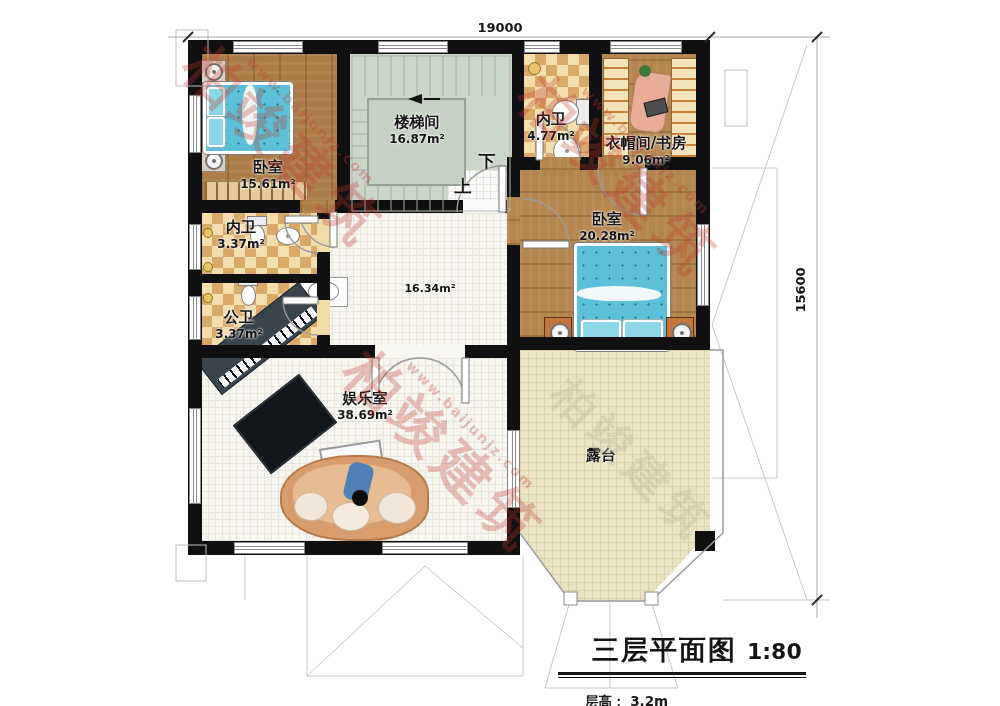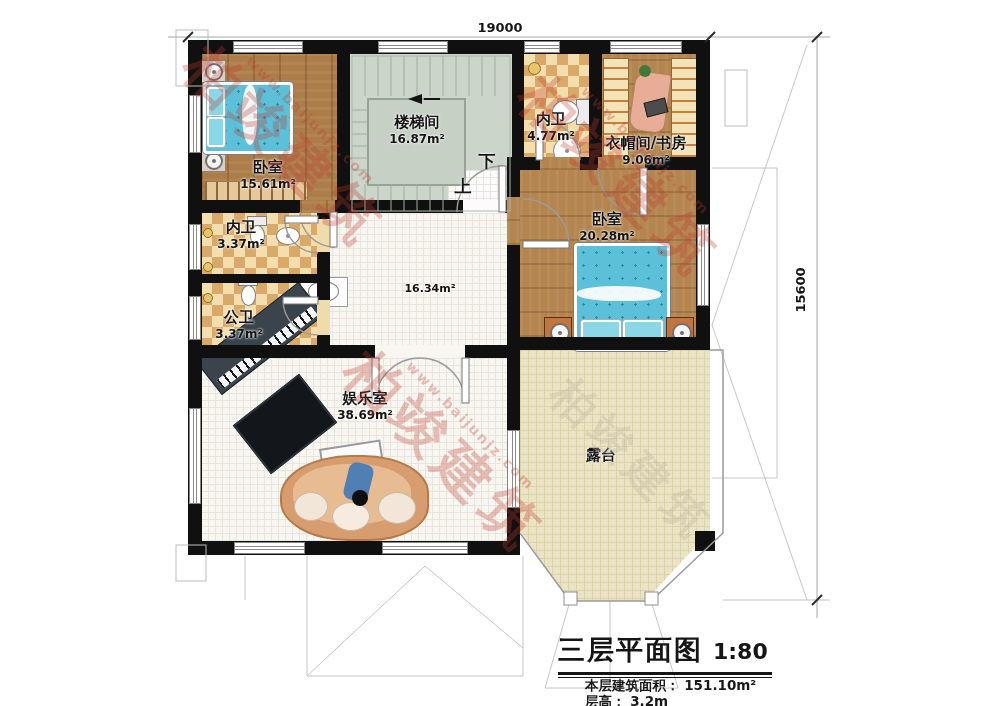--- a/index.html
+++ b/index.html
@@ -57,21 +57,21 @@
        color:#141414;line-height:1.18;white-space:nowrap;
        text-shadow:0 0 3px rgba(255,255,255,.95),0 0 2px rgba(255,255,255,.95);}
   .rname{font-size:15px;display:block;}
   .rarea{font-size:12px;display:block;}
   .dirlbl{font-size:17px;}
   .dim{position:absolute;z-index:8;font-size:13px;font-weight:bold;transform:translate(-50%,-50%);}
   .dim.vert{transform:translate(-50%,-50%) rotate(-90deg);}
   
   .titlebar{position:absolute;left:558px;top:632px;z-index:8;border-bottom:3px solid #161616;padding:0 4px 4px 0;}
   .titlebar::after{content:"";position:absolute;left:0;right:0;bottom:-6px;height:1px;background:#161616;}
-  .tb-main{font-size:27px;font-weight:bold;letter-spacing:2px;}
+  .tb-main{font-size:27px;font-weight:bold;letter-spacing:2px;margin-left:34px;}
   .tb-scale{font-size:22px;font-weight:bold;margin-left:10px;}
   .tb-info{position:absolute;z-index:8;font-size:13.5px;font-weight:bold;color:#1a1a1a;white-space:nowrap;}
   
   .wm{position:absolute;z-index:9;transform:rotate(45deg);transform-origin:left top;
       color:rgba(192,57,43,.30);text-align:center;pointer-events:none;line-height:1.05;}
   .wm .url{display:block;font-size:14px;letter-spacing:2px;font-weight:bold;}
   .wm .brand{display:block;font-size:56px;font-weight:bold;letter-spacing:8px;}
   .wm.gray{color:rgba(185,180,160,.35);}
   svg.lines{position:absolute;left:0;top:0;z-index:6;}
 </style>
@@ -319,24 +319,20 @@
   </div>
   <div class="lbl dirlbl" style="left:487px;top:161px;">下</div>
   <div class="lbl dirlbl" style="left:463px;top:186px;">上</div>
 
   <div class="dim" style="left:500px;top:27px;">19000</div>
   <div class="dim vert" style="left:800px;top:290px;">15600</div>
 
   <div class="titlebar">
     <span class="tb-main">三层平面图</span><span class="tb-scale">1:80</span>
   </div>
-  <div class="tb-info" style="left:585px;top:677px;">
-    <span>本层建筑面积：</span>
-    <span>151.10m²</span>
-  </div>
   <div class="tb-info" style="left:585px;top:693px;">
     <span>层高：</span>
     <span>3.2m</span>
   </div>
 
   <div class="wm" style="left:225px;top:25px;">
     <span class="url">www.baijunjz.com</span>
     <span class="brand">柏竣建筑</span>
   </div>
   <div class="wm" style="left:560px;top:55px;">

